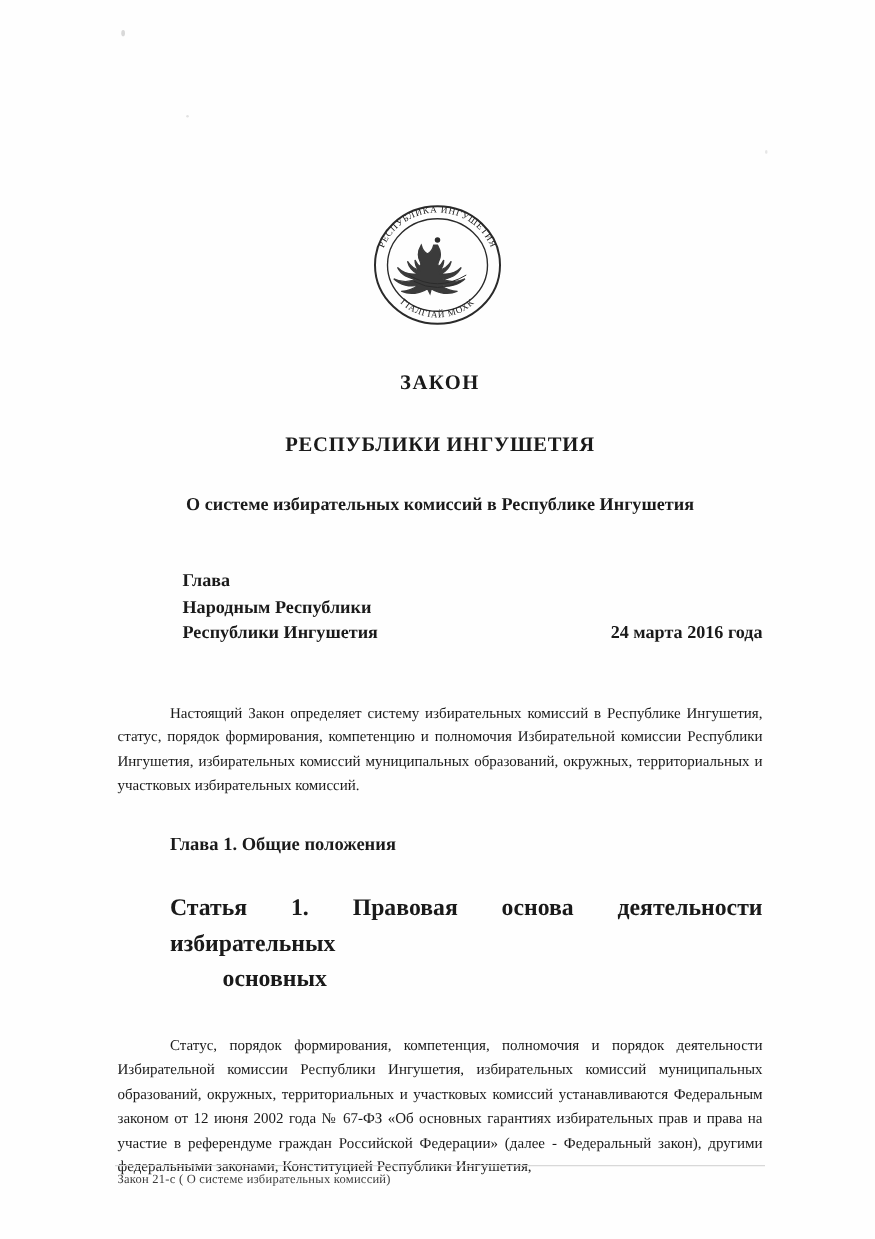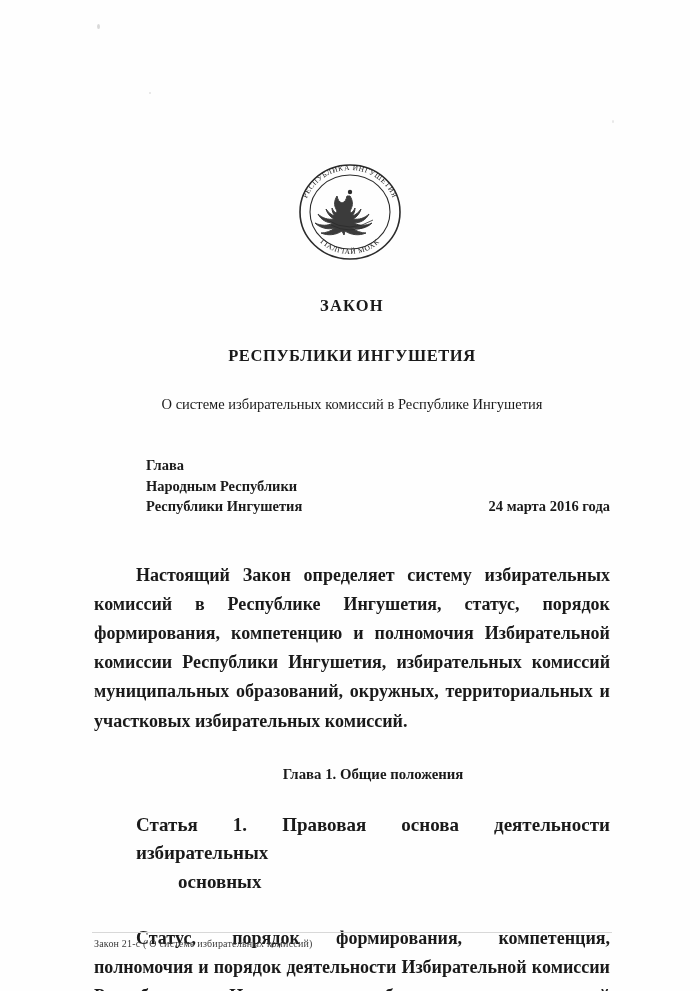--- a/index.html
+++ b/index.html
@@ -63,21 +63,21 @@
   }
   .h-republic {
     text-align: center;
     font-weight: bold;
     font-size: 16.5px;
     letter-spacing: .6px;
     margin: 0 0 30px 0;
   }
   .h-subject {
     text-align: center;
-    font-weight: normal;
+    font-weight: bold;
     font-size: 14.5px;
     margin: 0 0 42px 0;
   }
 
   
   .adoption {
     position: relative;
     margin: 0 0 44px 0;
     padding-left: 52px;
     font-weight: bold;
@@ -89,33 +89,31 @@
     right: 0;
     bottom: 0;
     font-weight: bold;
     font-size: 14.5px;
   }
   .adoption .lines div { white-space: nowrap; }
 
   
   p.body {
     margin: 0 0 30px 0;
-    font-size: 18px;
+    font-size: 12px;
     line-height: 1.62;
     text-align: justify;
     text-indent: 42px;
     text-justify: inter-word;
-    font-weight: bold;
   }
   .chapter {
     margin: 0 0 28px 0;
     padding-left: 42px;
     font-weight: bold;
     font-size: 14.8px;
-    text-align: center;
   }
   .article {
     margin: 0 0 28px 0;
     padding-left: 42px;
     font-weight: bold;
     font-size: 19px;
     text-align: justify;
     line-height: 1.5;
   }
   .article .cont {

